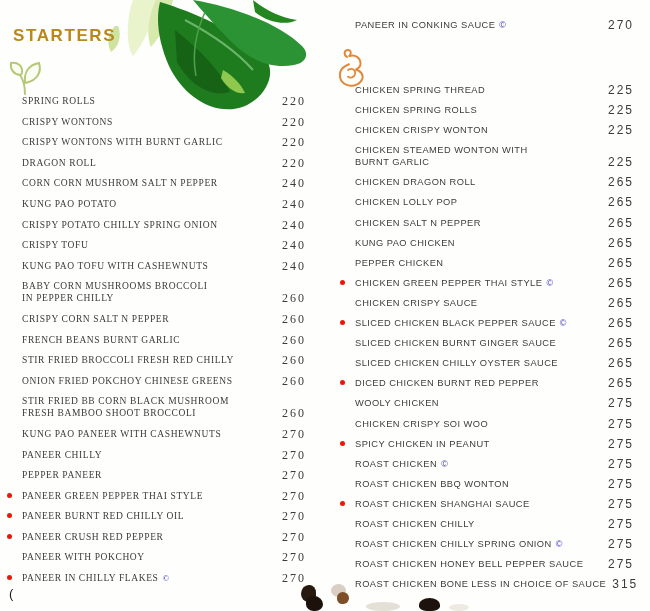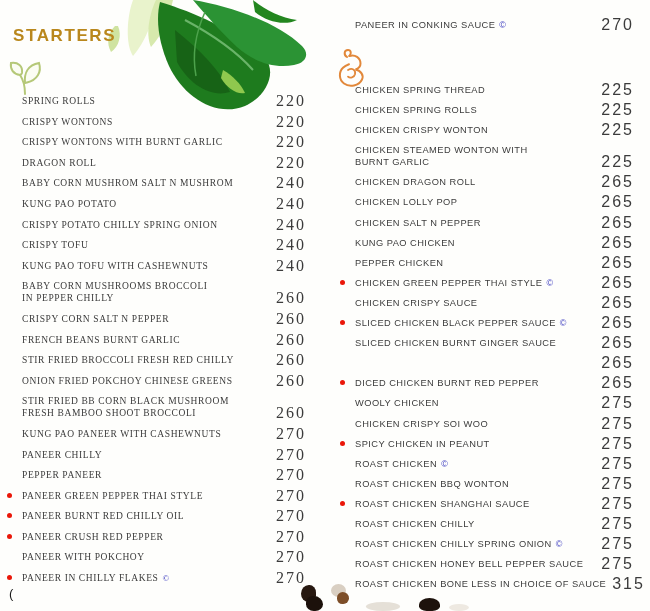--- a/index.html
+++ b/index.html
@@ -34,21 +34,21 @@
   .col-left .row{margin-bottom:8.6px;font-family:Liberation Serif, serif;}
   .col-right .row{margin-bottom:8.1px;}
 
   .label{
     font-size:9.5px;line-height:12px;letter-spacing:0.6px;
     color:var(--text,#3b3b3b);white-space:nowrap;
   }
   .col-right .label{font-size:9.3px;letter-spacing:0.45px;}
   .price{
     margin-left:auto;padding-left:6px;flex-shrink:0;
-    font-size:16px;line-height:12px;letter-spacing:2px;
+    font-size:12px;line-height:12px;letter-spacing:2px;
     color:var(--text,#3b3b3b);min-width:24px;text-align:right;
   }
   .dot{
     position:absolute;left:1px;top:3px;width:5px;height:5px;
     border-radius:50%;background:var(--spicy,#ea1709);
   }
   .badge{
     color:var(--badge,#4040c0);font-size:9px;margin-left:4px;letter-spacing:0;
   }
 
@@ -105,21 +105,21 @@
         </div>
         <div class="row">
           <span class="label">CRISPY WONTONS WITH BURNT GARLIC</span>
           <span class="price">220</span>
         </div>
         <div class="row">
           <span class="label">DRAGON ROLL</span>
           <span class="price">220</span>
         </div>
         <div class="row">
-          <span class="label">BABY CORN MUSHROM SALT N MUSHROM</span>
+          <span class="label">CORN CORN MUSHROM SALT N PEPPER</span>
           <span class="price">240</span>
         </div>
         <div class="row">
           <span class="label">KUNG PAO POTATO</span>
           <span class="price">240</span>
         </div>
         <div class="row">
           <span class="label">CRISPY POTATO CHILLY SPRING ONION</span>
           <span class="price">240</span>
         </div>
@@ -258,20 +258,21 @@
         <div class="row">
           <span class="dot"></span>
           <span class="label">SLICED CHICKEN BLACK PEPPER SAUCE<span class="badge">©</span></span>
           <span class="price">265</span>
         </div>
         <div class="row">
           <span class="label">SLICED CHICKEN BURNT GINGER SAUCE</span>
           <span class="price">265</span>
         </div>
         <div class="row">
+          <span class="label">SLICED CHICKEN CHILLY OYSTER SAUCE</span>
           <span class="price">265</span>
         </div>
         <div class="row">
           <span class="dot"></span>
           <span class="label">DICED CHICKEN BURNT RED PEPPER</span>
           <span class="price">265</span>
         </div>
         <div class="row">
           <span class="label">WOOLY CHICKEN</span>
           <span class="price">275</span>

